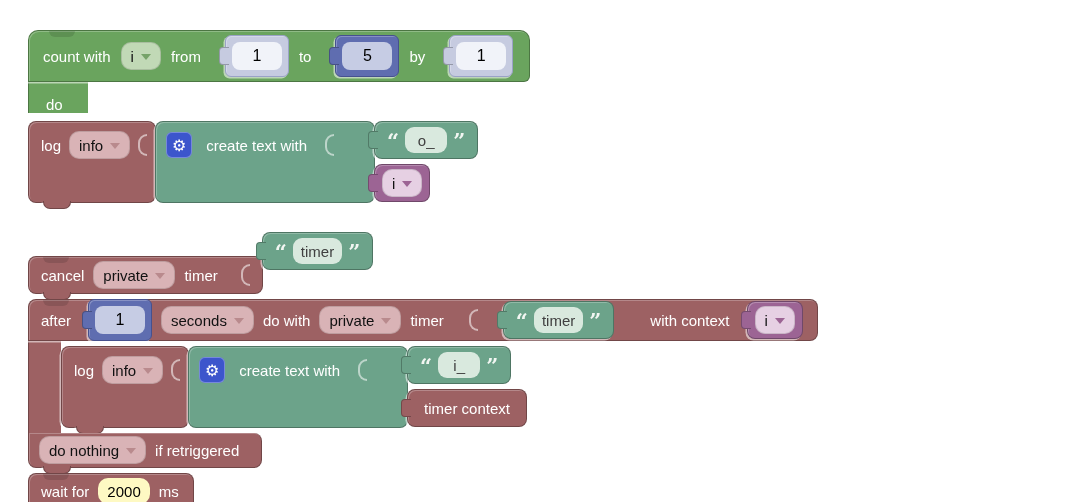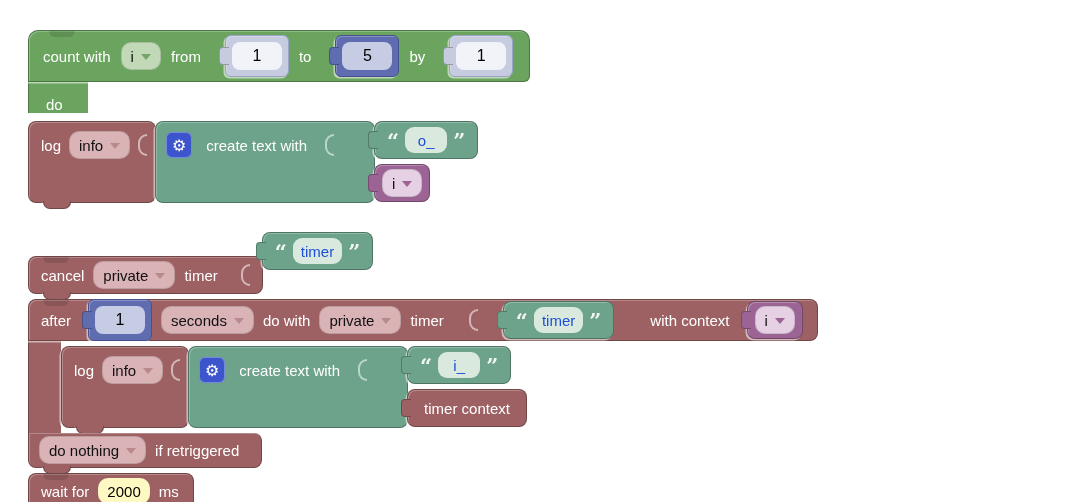--- a/index.html
+++ b/index.html
@@ -38,21 +38,21 @@
   .pill .arr{width:0;height:0;border-left:5px solid transparent;border-right:5px solid transparent;
     border-top:6px solid #888;margin-top:1px;}
   .pill-green{background:#c1d9b6;}.pill-green .arr{border-top-color:#76a369;}
   .pill-pink{background:#d9b3b6;}.pill-pink .arr{border-top-color:#b98a8d;}
   .pill-plum{background:#e6d0e3;}.pill-plum .arr{border-top-color:#9c6494;}
   
   .field{background:#f1f3f9;border-radius:8px;color:#000;display:inline-flex;align-items:center;
     justify-content:center;min-width:34px;height:28px;padding:0 8px;font-size:16px;}
   .field-pink{background:#fef9c3;border-radius:10px;color:#000;display:inline-flex;align-items:center;
     justify-content:center;min-width:30px;height:26px;padding:0 9px;}
-  .field-str{background:#d9e9de;border-radius:9px;color:#1d4ed8;display:inline-flex;align-items:center;
+  .field-str{background:#d9e9de;border-radius:9px;color:#404040;display:inline-flex;align-items:center;
     justify-content:center;min-width:26px;height:26px;padding:0 8px;}
   
   .numblk{position:relative;display:inline-flex;align-items:center;justify-content:center;
     height:40px;padding:0 6px;border-radius:6px;}
   .numblk.light{background:#c6cbe0;border:1px solid #9aa2c6;color:#000;}
   .numblk.dark{background:#5f6db0;border:1px solid #46518f;}
   .numblk.dark .field{background:#c6cce4;}
   
   .vtab::before{content:"";position:absolute;left:-7px;top:50%;transform:translateY(-50%);
     width:9px;height:16px;border-radius:4px 0 0 4px;background:inherit;

